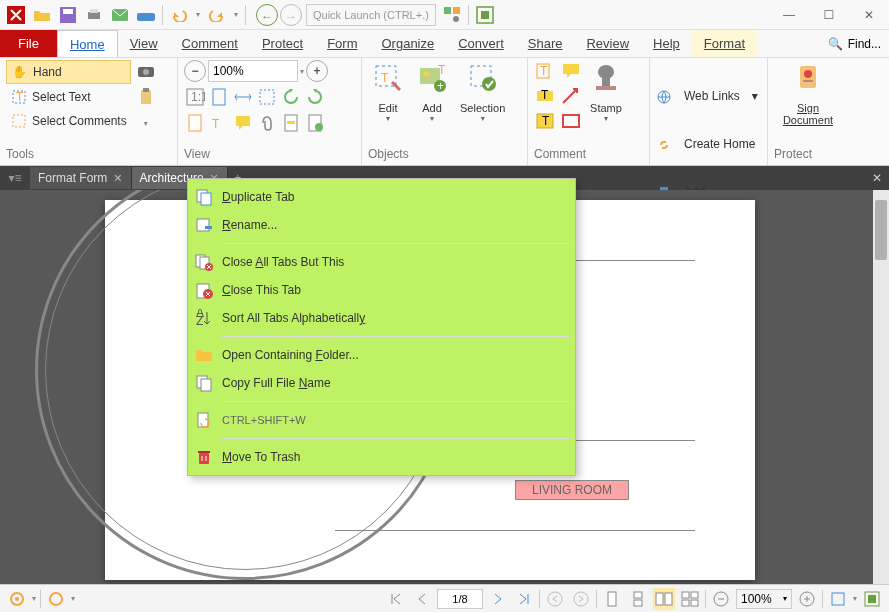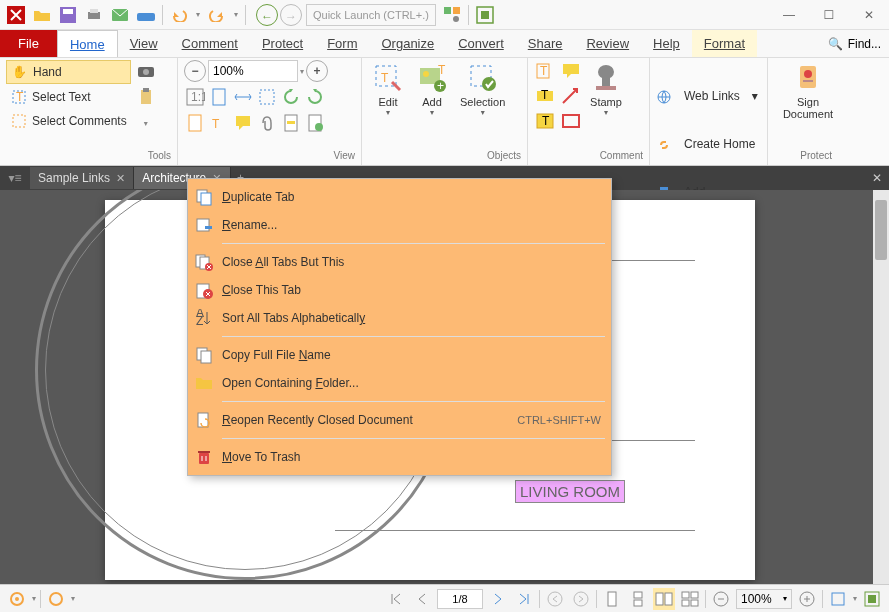--- a/index.html
+++ b/index.html
@@ -23,24 +23,24 @@
 .menubar .menu-item { padding: 0 12px; display: flex; align-items: center; color: #444; font-size: 13px; text-decoration: underline; }
 .menubar .menu-item.active { background: #fff; border: 1px solid #ccc; border-bottom: none; color: #2266cc; }
 .menubar .menu-item.format { background: #fff8d8; }
 .menubar .spacer { flex: 1; }
 .menubar .find-btn { display: flex; align-items: center; gap: 4px; padding: 0 8px; }
 
 
 .ribbon { height: 108px; background: #fafafa; display: flex; border-bottom: 1px solid #ccc; }
 .ribbon-group { border-right: 1px solid #ddd; display: flex; flex-direction: column; padding: 2px 6px; }
 .ribbon-group .group-content { flex: 1; display: flex; align-items: flex-start; gap: 4px; }
-.ribbon-group .group-label { text-align: right; color: #777; font-size: 10px; padding: 2px 0; }
+.ribbon-group .group-label { text-align: left; color: #777; font-size: 12px; padding: 2px 0; }
 .ribbon-btn { display: flex; flex-direction: column; align-items: center; justify-content: center; padding: 2px 4px; }
 .ribbon-btn .icon-box { width: 32px; height: 32px; display: flex; align-items: center; justify-content: center; }
-.ribbon-btn .label { font-size: 11px; color: #333; margin-top: 2px; text-align: center; }
+.ribbon-btn .label { font-size: 11px; color: #333; margin-top: 8px; text-align: center; }
 .ribbon-btn .chev { font-size: 8px; color: #666; }
 .tool-row { display: flex; align-items: center; gap: 4px; padding: 2px 4px; }
 .tool-row.hand { background: #ffe9a8; border: 1px solid #e6c968; }
 .tool-row .icon-sm { width: 18px; height: 18px; display: flex; align-items: center; justify-content: center; }
 .tool-row .txt { font-size: 12px; color: #333; }
 .zoom-row { display: flex; align-items: center; gap: 2px; }
 .zoom-input { width: 90px; height: 22px; border: 1px solid #ccc; padding: 0 4px; font-size: 12px; background: #fff; }
 .circle-btn { width: 22px; height: 22px; border: 1px solid #aaa; border-radius: 50%; display: flex; align-items: center; justify-content: center; color: #555; font-weight: bold; }
 .small-ico { width: 22px; height: 22px; display: flex; align-items: center; justify-content: center; }
 .link-row { display: flex; align-items: flex-start; gap: 12px; font-size: 11px; color: #333; padding: 1px 0; margin-top: 28px; }
@@ -57,24 +57,24 @@
 
 .doc-area { position: relative; height: 400px; background: #585858; overflow: hidden; }
 .doc-page { position: absolute; left: 105px; top: 10px; width: 650px; height: 380px; background: #fff; box-shadow: 0 2px 8px rgba(0,0,0,0.4); }
 .scroll-v { position: absolute; right: 0; top: 0; width: 16px; height: 100%; background: #e8e8e8; }
 .scroll-thumb-v { position: absolute; right: 2px; top: 10px; width: 12px; height: 60px; background: #b0b0b0; border-radius: 2px; }
 .watermark { position: absolute; left: 280px; top: 110px; color: #d0d0d0; font-size: 30px; letter-spacing: 2px; }
 .watermark-lock { position: absolute; left: 280px; top: 60px; width: 70px; height: 55px; border: 4px solid #d8d8d8; border-radius: 6px; }
 .drawing { position: absolute; left: 50px; top: 20px; width: 560px; height: 340px; }
 .drawing .arc { position: absolute; border: 1px solid #888; border-radius: 50%; }
 .drawing .line-h { position: absolute; height: 1px; background: #888; }
-.drawing .room-label { position: absolute; border: 1px solid #888; padding: 2px 4px; font-size: 15px; color: #666; background: #f0abfc; }
-
-
-.context-menu { position: absolute; left: 187px; top: 178px; width: 425px; background: #fdba74; border: 1px solid #b8b8b8; box-shadow: 3px 3px 8px rgba(0,0,0,0.25); z-index: 100; padding: 4px 0; }
+.drawing .room-label { position: absolute; border: 1px solid #888; padding: 2px 16px; font-size: 12px; color: #666; background: #fca5a5; }
+
+
+.context-menu { position: absolute; left: 187px; top: 178px; width: 389px; background: #bef264; border: 1px solid #b8b8b8; box-shadow: 3px 3px 8px rgba(0,0,0,0.25); z-index: 100; padding: 4px 0; }
 .context-menu .cm-item { display: flex; align-items: center; height: 28px; padding: 0 10px 0 6px; gap: 8px; }
 .context-menu .cm-icon { width: 20px; height: 20px; display: flex; align-items: center; justify-content: center; }
 .context-menu .cm-text { flex: 1; color: #333; font-size: 12px; }
 .context-menu .cm-text u { text-decoration: underline; }
 .context-menu .cm-shortcut { color: #666; font-size: 11px; }
 .context-menu .cm-sep { height: 1px; background: #ddd; margin: 4px 6px 4px 34px; }
 
 
 .statusbar { position: absolute; bottom: 0; left: 0; right: 0; height: 28px; background: #f4f4f4; border-top: 1px solid #ccc; display: flex; align-items: center; gap: 4px; padding: 0 6px; }
 .statusbar .sb-btn { width: 22px; height: 22px; display: flex; align-items: center; justify-content: center; }
@@ -451,31 +451,31 @@
   <div class="ribbon-group" style="width:70px;border-right:none;">
     <div class="group-content">
       <div class="ribbon-btn">
         <div class="icon-box">
             <svg width="32" height="32">
               <rect x="8" y="4" width="16" height="22" fill="#f5c078" rx="2"></rect>
               <circle cx="16" cy="12" r="4" fill="#d44"></circle>
               <rect x="11" y="18" width="10" height="2" fill="#b88"></rect>
             </svg>
           </div>
-        <div class="label" style="width:60px;">Sign Document</div>
+        <div class="label" style="width:60px;text-decoration:underline;">Sign Document</div>
       </div>
     </div>
     <div class="group-label">Protect</div>
   </div>
 </div>
 
 <div class="tabbar">
   <div class="tab-prefix">▾≡</div>
   <div class="doc-tab">
-    <span>Sample Links</span>
+    <span>Format Form</span>
     <span class="close">✕</span>
   </div>
   <div class="doc-tab active">
     <span>Architecture</span>
     <span class="close">✕</span>
   </div>
   <div class="add-tab">+</div>
   <div class="tabbar-close">✕</div>
 </div>
 
@@ -545,44 +545,43 @@
           <text x="1" y="8" font-size="8" fill="#555">A</text>
           <text x="1" y="16" font-size="8" fill="#555">Z</text>
           <path d="M12 3 L12 15 M9 12 L12 15 L15 12" stroke="#555" fill="none"></path>
         </svg>
       </div>
     <div class="cm-text">Sort All Tabs Alphabeticall<u>y</u></div>
   </div>
   <div class="cm-sep"></div>
   <div class="cm-item">
     <div class="cm-icon">
+        <svg width="18" height="16">
+          <path d="M1 3 L6 3 L8 5 L17 5 L17 14 L1 14 Z" fill="#f5c542"></path>
+        </svg>
+      </div>
+    <div class="cm-text">Open Containing <u>F</u>older...</div>
+  </div>
+  <div class="cm-item">
+    <div class="cm-icon">
         <svg width="18" height="18">
           <rect x="2" y="2" width="10" height="12" fill="#fff" stroke="#888"></rect>
           <rect x="6" y="5" width="10" height="12" fill="#fff" stroke="#888"></rect>
         </svg>
       </div>
     <div class="cm-text">Copy Full File <u>N</u>ame</div>
   </div>
-  <div class="cm-item">
-    <div class="cm-icon">
-        <svg width="18" height="16">
-          <path d="M1 3 L6 3 L8 5 L17 5 L17 14 L1 14 Z" fill="#f5c542"></path>
-        </svg>
-      </div>
-    <div class="cm-text">Open Containing <u>F</u>older...</div>
-  </div>
   <div class="cm-sep"></div>
   <div class="cm-item">
     <div class="cm-icon">
         <svg width="18" height="18">
           <rect x="3" y="2" width="10" height="14" fill="#fff" stroke="#888"></rect>
           <path d="M10 8 A4 4 0 1 1 6 12" stroke="#f5a542" stroke-width="1.5" fill="none"></path>
         </svg>
       </div>
-    <div class="cm-text"><u>R</u>eopen Recently Closed Document</div>
     <div class="cm-shortcut">CTRL+SHIFT+W</div>
   </div>
   <div class="cm-sep"></div>
   <div class="cm-item">
     <div class="cm-icon">
         <svg width="18" height="18">
           <rect x="4" y="5" width="10" height="11" fill="#d44" rx="1"></rect>
           <rect x="3" y="3" width="12" height="2" fill="#a33"></rect>
           <path d="M7 8 L7 13 M11 8 L11 13" stroke="#fff"></path>
         </svg>

